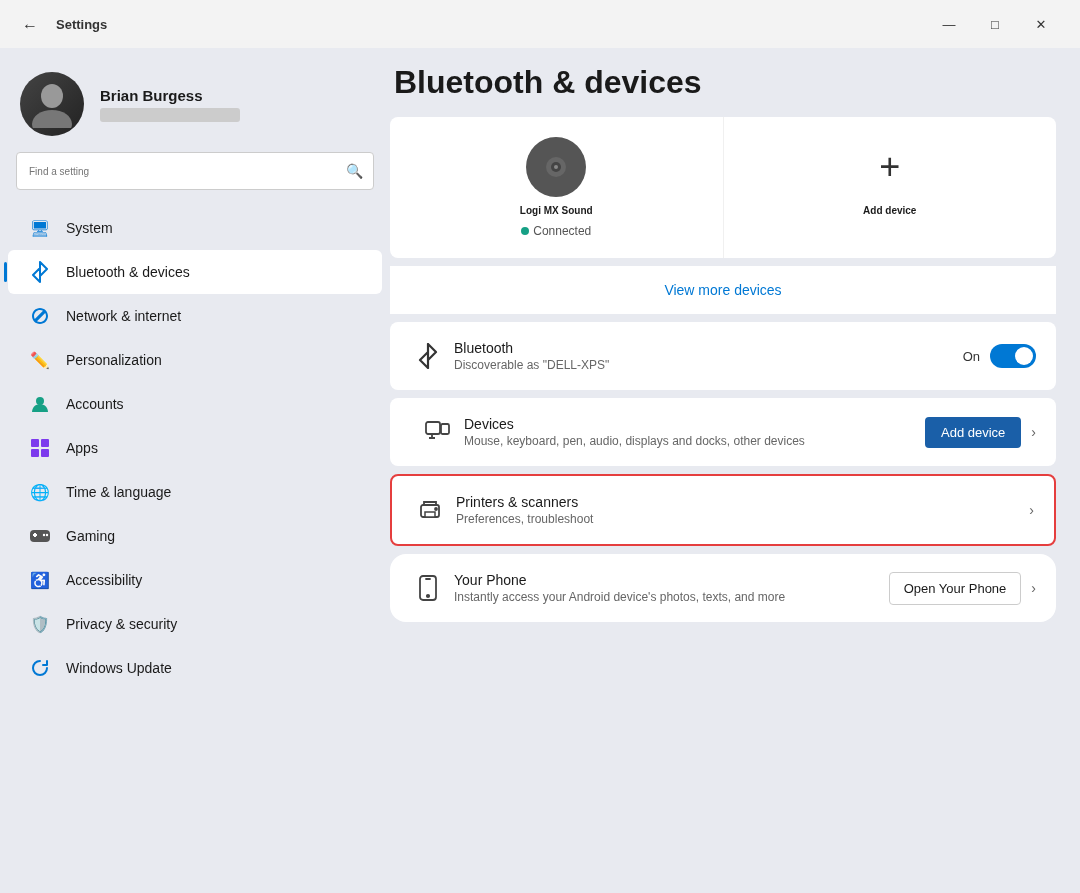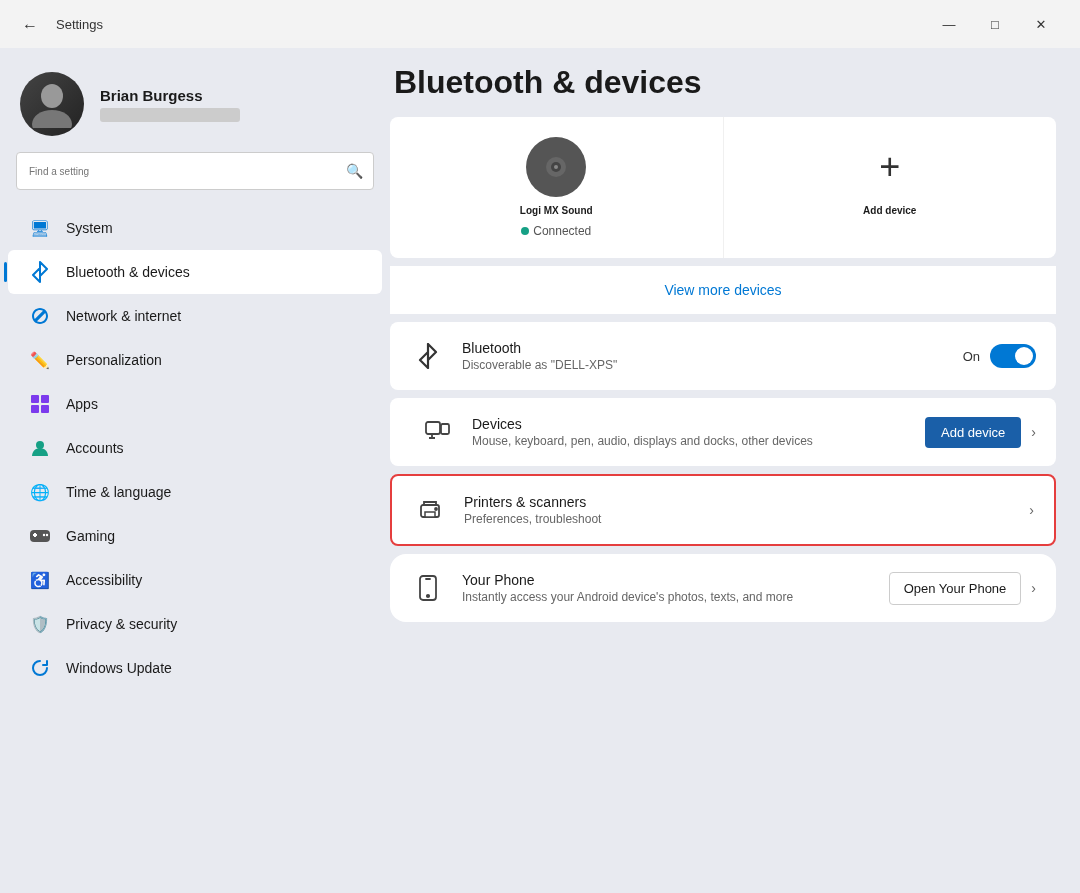--- a/index.html
+++ b/index.html
@@ -30,21 +30,21 @@
       cursor: pointer;
       display: flex;
       align-items: center;
       justify-content: center;
       font-size: 16px;
       color: #333;
     }
     .title-bar-title {
       font-size: 13px;
       color: #333;
-      font-weight: 400;
+      font-weight: 700;
       flex: 1;
     }
     .title-bar-controls {
       display: flex;
       gap: 0;
       margin-left: auto;
     }
     .title-bar-btn {
       width: 46px;
       height: 32px;
@@ -283,21 +283,21 @@
       cursor: pointer;
       background: white;
       border-radius: 0;
       margin-bottom: 8px;
     }
 
     .setting-row {
       display: flex;
       align-items: center;
       padding: 16px 20px;
-      gap: 16px;
+      gap: 8px;
       cursor: pointer;
       border-bottom: 1px solid #f5f5f5;
     }
     .setting-row:last-child { border-bottom: none; }
     .setting-icon {
       width: 36px;
       height: 36px;
       display: flex;
       align-items: center;
       justify-content: center;
@@ -450,38 +450,38 @@
           <path d="M10 2C5.6 2 2 5.6 2 10s3.6 8 8 8 8-3.6 8-8-3.6-8-8-8zm0 2c1.1 0 2.1.3 3 .8L4.8 13c-.5-.9-.8-1.9-.8-3 0-3.3 2.7-6 6-6zm0 12c-1.1 0-2.1-.3-3-.8l8.2-8.2c.5.9.8 1.9.8 3 0 3.3-2.7 6-6 6z"></path>
         </svg>
       </span>
       <span>Network &amp; internet</span>
     </div>
     <div class="nav-item">
       <span class="nav-icon personalization">✏️</span>
       <span>Personalization</span>
     </div>
     <div class="nav-item">
+      <span class="nav-icon accounts">
+        <svg width="20" height="20" viewBox="0 0 20 20" fill="#16a085">
+          <circle cx="10" cy="7" r="4"></circle>
+          <path d="M2 18c0-4.4 3.6-8 8-8s8 3.6 8 8"></path>
+        </svg>
+      </span>
+      <span>Accounts</span>
+    </div>
+    <div class="nav-item">
       <span class="nav-icon apps">
         <svg width="20" height="20" viewBox="0 0 20 20" fill="#7c3aed">
           <rect x="1" y="1" width="8" height="8" rx="1"></rect>
           <rect x="11" y="1" width="8" height="8" rx="1"></rect>
           <rect x="1" y="11" width="8" height="8" rx="1"></rect>
           <rect x="11" y="11" width="8" height="8" rx="1"></rect>
         </svg>
       </span>
       <span>Apps</span>
-    </div>
-    <div class="nav-item">
-      <span class="nav-icon accounts">
-        <svg width="20" height="20" viewBox="0 0 20 20" fill="#16a085">
-          <circle cx="10" cy="7" r="4"></circle>
-          <path d="M2 18c0-4.4 3.6-8 8-8s8 3.6 8 8"></path>
-        </svg>
-      </span>
-      <span>Accounts</span>
     </div>
     <div class="nav-item">
       <span class="nav-icon time">🌐</span>
       <span>Time &amp; language</span>
     </div>
     <div class="nav-item">
       <span class="nav-icon gaming">
         <svg width="20" height="16" viewBox="0 0 20 16" fill="#555">
           <rect x="0" y="2" width="20" height="12" rx="4"></rect>
           <rect x="3" y="6" width="4" height="2" fill="white"></rect>

